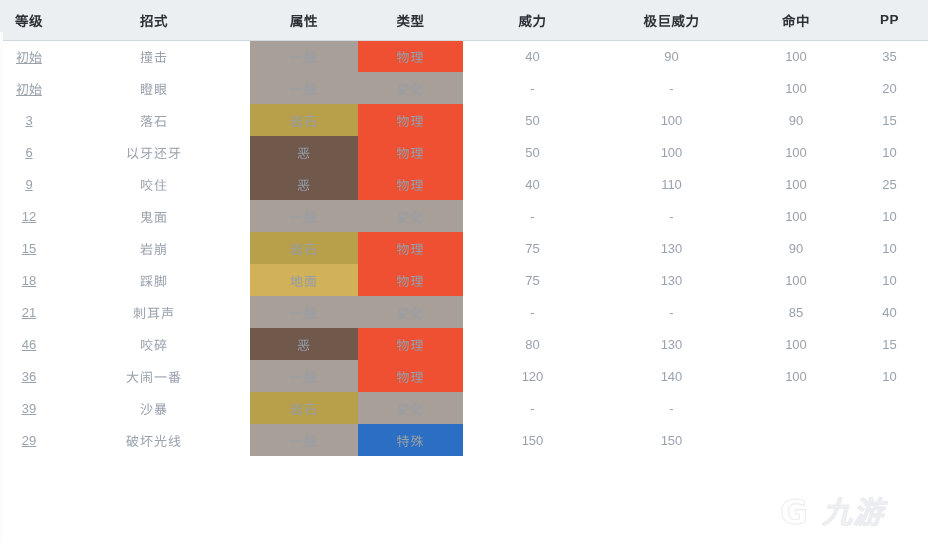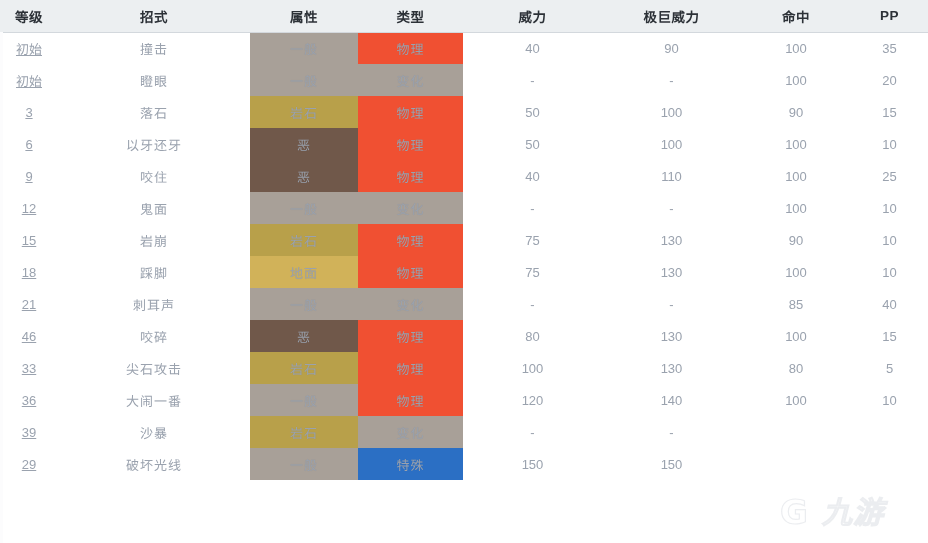--- a/index.html
+++ b/index.html
@@ -17,21 +17,21 @@
   }
 
   #move-table {
     width: 928px;
     border-collapse: collapse;
     table-layout: fixed;
   }
 
   
   #move-table thead th {
-    height: 32px;
+    height: 40px;
     background: #eceff1;
     color: #2c3137;
     font-size: 13.5px;
     font-weight: bold;
     padding: 0;
     border: none;
     box-sizing: border-box;
     border-bottom: 1px solid #d3d8dd;
     letter-spacing: 0.5px;
   }
@@ -243,30 +243,20 @@
         <td class="c-level">46</td>
         <td class="c-move">咬碎</td>
         <td class="c-tint" style="background: rgb(112, 88, 74);">恶</td>
         <td class="c-tint" style="background: rgb(240, 80, 50);">物理</td>
         <td class="c-num">80</td>
         <td class="c-num">130</td>
         <td class="c-num">100</td>
         <td class="c-num">15</td>
       </tr>
       <tr>
-        <td class="c-level">33</td>
-        <td class="c-move">尖石攻击</td>
-        <td class="c-tint" style="background: rgb(184, 160, 74);">岩石</td>
-        <td class="c-tint" style="background: rgb(240, 80, 50);">物理</td>
-        <td class="c-num">100</td>
-        <td class="c-num">130</td>
-        <td class="c-num">80</td>
-        <td class="c-num">5</td>
-      </tr>
-      <tr>
         <td class="c-level">36</td>
         <td class="c-move">大闹一番</td>
         <td class="c-tint" style="background: rgb(168, 160, 152);">一般</td>
         <td class="c-tint" style="background: rgb(240, 80, 50);">物理</td>
         <td class="c-num">120</td>
         <td class="c-num">140</td>
         <td class="c-num">100</td>
         <td class="c-num">10</td>
       </tr>
       <tr>

